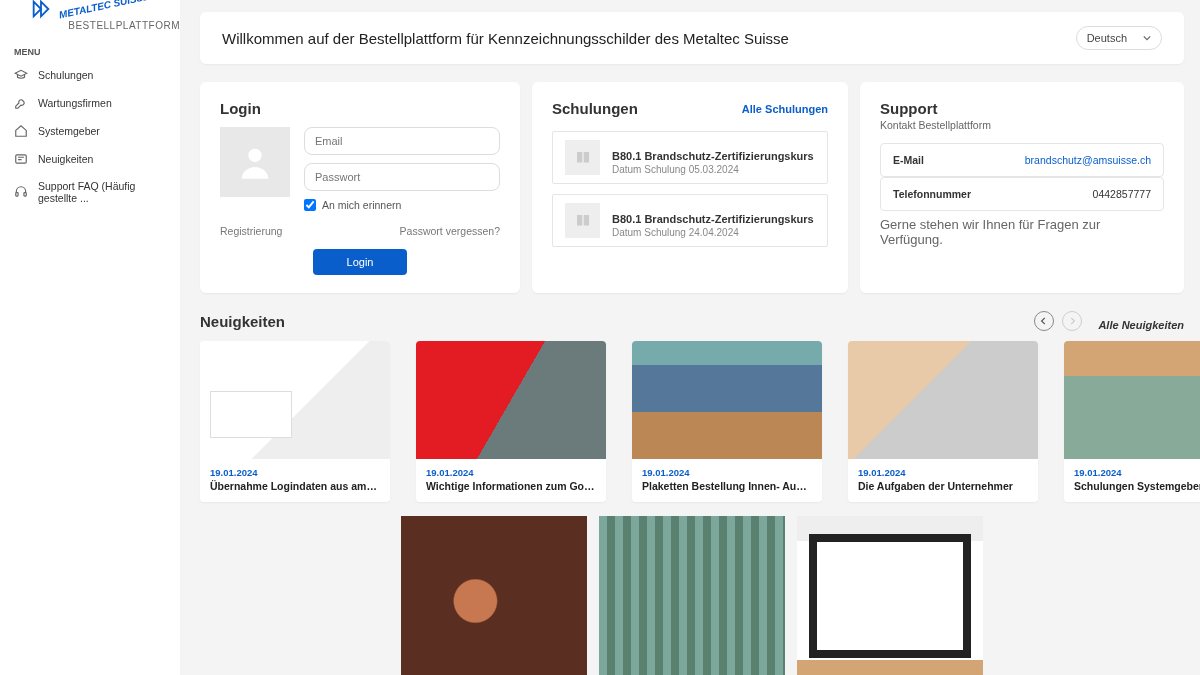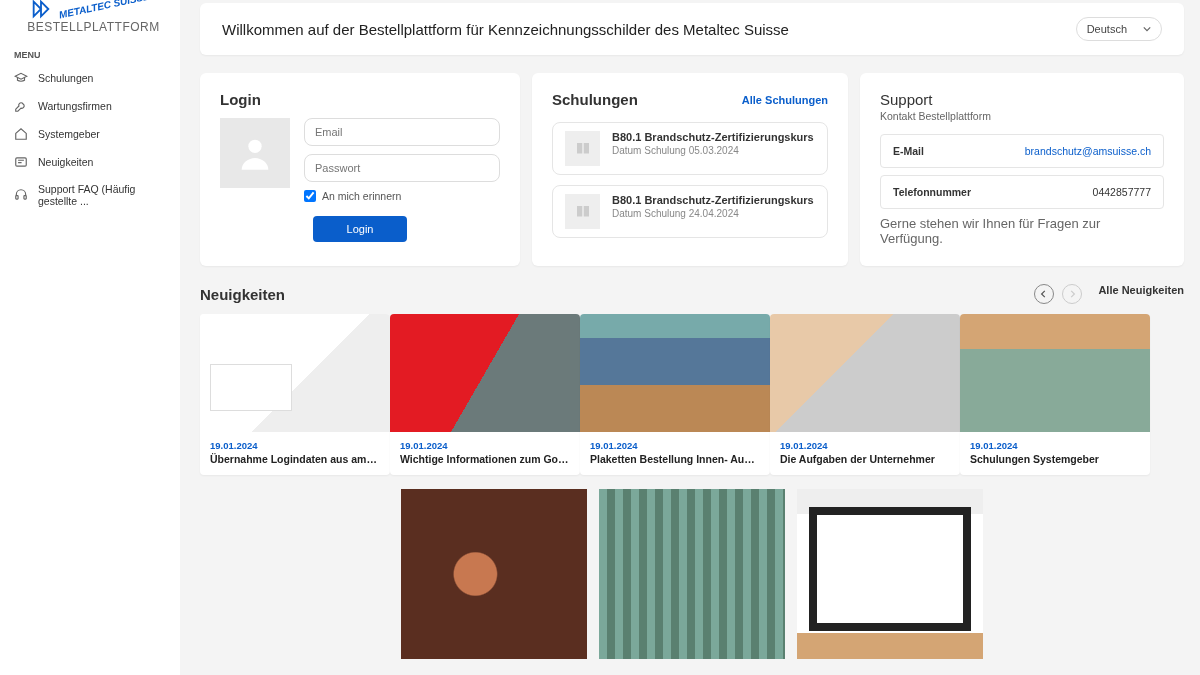--- a/index.html
+++ b/index.html
@@ -4,28 +4,28 @@
 <style>
 * { margin: 0; padding: 0; box-sizing: border-box; }
 body { font-family: Arial, Helvetica, sans-serif; background: #f4f4f4; width: 1200px; height: 675px; overflow: hidden; color: #333; }
 .layout { display: flex; height: 100%; }
 
 
 .sidebar { width: 180px; background: #fff; padding: 0; flex-shrink: 0; }
 .logo-area { display: flex; align-items: center; justify-content: center; gap: 6px; padding: 0 10px 2px; position: relative; height: 20px; overflow: hidden; }
 .logo-shape { width: 22px; height: 22px; }
 .logo-text { font-size: 10px; font-weight: bold; color: #0a5ecb; font-style: italic; transform: rotate(-12deg); position: relative; top: -4px; }
-.logo-sub { text-align: center; font-size: 12px; color: #666; letter-spacing: 0.5px; padding-bottom: 10px; margin-left: 7px; }
+.logo-sub { text-align: right; font-size: 10px; color: #666; letter-spacing: 0.5px; padding-bottom: 10px; margin-left: 7px; }
 .menu-label { font-size: 9px; font-weight: bold; color: #555; padding: 6px 14px 4px; }
 .menu-item { display: flex; align-items: center; gap: 10px; padding: 7px 14px; font-size: 10.5px; color: #333; cursor: pointer; }
 .menu-icon { width: 14px; height: 14px; flex-shrink: 0; display: flex; align-items: center; justify-content: center; color: #666; }
 .menu-icon svg { width: 14px; height: 14px; }
 
 
-.main { flex: 1; padding: 3px 16px 16px 20px; overflow-y: auto; }
+.main { flex: 1; padding: 12px 16px 16px 20px; overflow-y: auto; }
 .welcome-bar { background: #fff; border-radius: 6px; padding: 14px 22px; display: flex; justify-content: space-between; align-items: center; margin-bottom: 18px; box-shadow: 0 1px 2px rgba(0,0,0,0.05); }
 .welcome-text { font-size: 15px; color: #222; }
 .lang-select { display: inline-flex; align-items: center; gap: 16px; border: 1px solid #ddd; border-radius: 12px; padding: 5px 10px; font-size: 11px; color: #444; cursor: pointer; }
 .lang-select svg { width: 8px; height: 8px; }
 
 .row-3 { display: flex; gap: 12px; margin-bottom: 18px; }
 .card { background: #fff; border-radius: 6px; padding: 18px 20px; box-shadow: 0 1px 2px rgba(0,0,0,0.05); }
 
 
 .login-card { width: 320px; flex-shrink: 0; }
@@ -42,45 +42,45 @@
 .login-links { display: flex; justify-content: space-between; font-size: 10.5px; color: #777; margin-bottom: 12px; }
 .login-links span { cursor: pointer; }
 .login-btn-wrap { text-align: center; }
 .login-btn { background: #0a5ecb; color: #fff; border: none; border-radius: 4px; padding: 7px 34px; font-size: 11px; cursor: pointer; }
 
 
 .sch-card { flex: 1; }
 .sch-header { display: flex; justify-content: space-between; align-items: center; margin-bottom: 14px; }
 .sch-title { font-size: 15px; font-weight: bold; }
 .sch-link { font-size: 11px; color: #0a5ecb; font-weight: bold; cursor: pointer; }
-.sch-item { display: flex; align-items: flex-start; gap: 12px; border: 1px solid #e5e5e5; border-radius: 8px; padding: 8px 12px; margin-bottom: 10px; cursor: pointer; }
+.sch-item { display: flex; align-items: flex-end; gap: 12px; border: 1px solid #e5e5e5; border-radius: 2px; padding: 8px 12px; margin-bottom: 10px; cursor: pointer; }
 .sch-thumb { width: 35px; height: 35px; background: #eee; display: flex; align-items: center; justify-content: center; flex-shrink: 0; }
 .sch-thumb svg { width: 18px; height: 18px; fill: #ccc; }
 .sch-item-title { font-size: 11px; font-weight: bold; color: #333; }
 .sch-item-date { font-size: 10px; color: #888; margin-top: 2px; }
 
 
 .support-card { width: 324px; flex-shrink: 0; }
-.support-title { font-size: 15px; font-weight: normal; }
+.support-title { font-size: 15px; font-weight: bold; }
 .support-sub { font-size: 10.5px; color: #666; margin-bottom: 12px; margin-top: 2px; }
-.support-row { display: flex; justify-content: space-between; border: 1px solid #e5e5e5; border-radius: 4px; padding: 10px 12px; margin-bottom: 7px; font-size: 10.5px; }
+.support-row { display: flex; justify-content: space-between; border: 1px solid #e5e5e5; border-radius: 4px; padding: 10px 12px; margin-bottom: 0; font-size: 10.5px; }
 .support-row .label { font-weight: bold; color: #333; }
 .support-row .value { text-align: right; color: #333; }
 .support-row .value.blue { color: #0a5ecb; cursor: pointer; }
 .support-footer { font-size: 13px; color: #666; margin-top: 6px; }
 
 
 .news-header { display: flex; justify-content: space-between; align-items: center; margin-bottom: 10px; }
 .news-title { font-size: 15px; font-weight: bold; }
-.news-nav { display: flex; align-items: flex-start; gap: 8px; }
+.news-nav { display: flex; align-items: flex-end; gap: 8px; font-style: italic; }
 .nav-circle { width: 20px; height: 20px; border: 1.5px solid #888; border-radius: 50%; display: flex; align-items: center; justify-content: center; cursor: pointer; }
 .nav-circle.disabled { border-color: #ccc; color: #ccc; cursor: default; }
 .nav-circle svg { width: 8px; height: 8px; }
 .news-all { font-size: 11px; color: #333; font-weight: bold; margin-left: 8px; cursor: pointer; }
-.news-row { display: flex; gap: 0; margin-bottom: 14px; }
+.news-row { display: flex; gap: 26px; margin-bottom: 14px; }
 .news-card { background: #fff; border-radius: 4px; width: 190px; overflow: hidden; box-shadow: 0 1px 2px rgba(0,0,0,0.05); cursor: pointer; flex-shrink: 0; }
 .news-img { width: 100%; height: 118px; background: #ddd; }
 .news-body { padding: 8px 10px 10px; }
 .news-date { font-size: 9.5px; color: #0a5ecb; font-weight: bold; }
 .news-card-title { font-size: 10.5px; font-weight: bold; color: #222; margin-top: 2px; white-space: nowrap; overflow: hidden; text-overflow: ellipsis; }
 
 .bottom-row { display: flex; gap: 12px; justify-content: center; }
 .bottom-img { width: 186px; height: 170px; background: #ccc; }
 
 
@@ -180,20 +180,24 @@
           </div>
           <div class="login-inputs">
             <input class="text-input" type="text" placeholder="Email" style="">
             <input class="text-input" type="password" placeholder="Passwort" style="">
             <label class="remember">
               <input type="checkbox" checked="" style="">
               <span>An mich erinnern</span>
             </label>
           </div>
         </div>
+        <div class="login-links">
+          <span>Registrierung</span>
+          <span>Passwort vergessen?</span>
+        </div>
         <div class="login-btn-wrap">
           <button class="login-btn">Login</button>
         </div>
       </div>
 
       <div class="card sch-card">
         <div class="sch-header">
           <div class="sch-title">Schulungen</div>
           <div class="sch-link">Alle Schulungen</div>
         </div>

